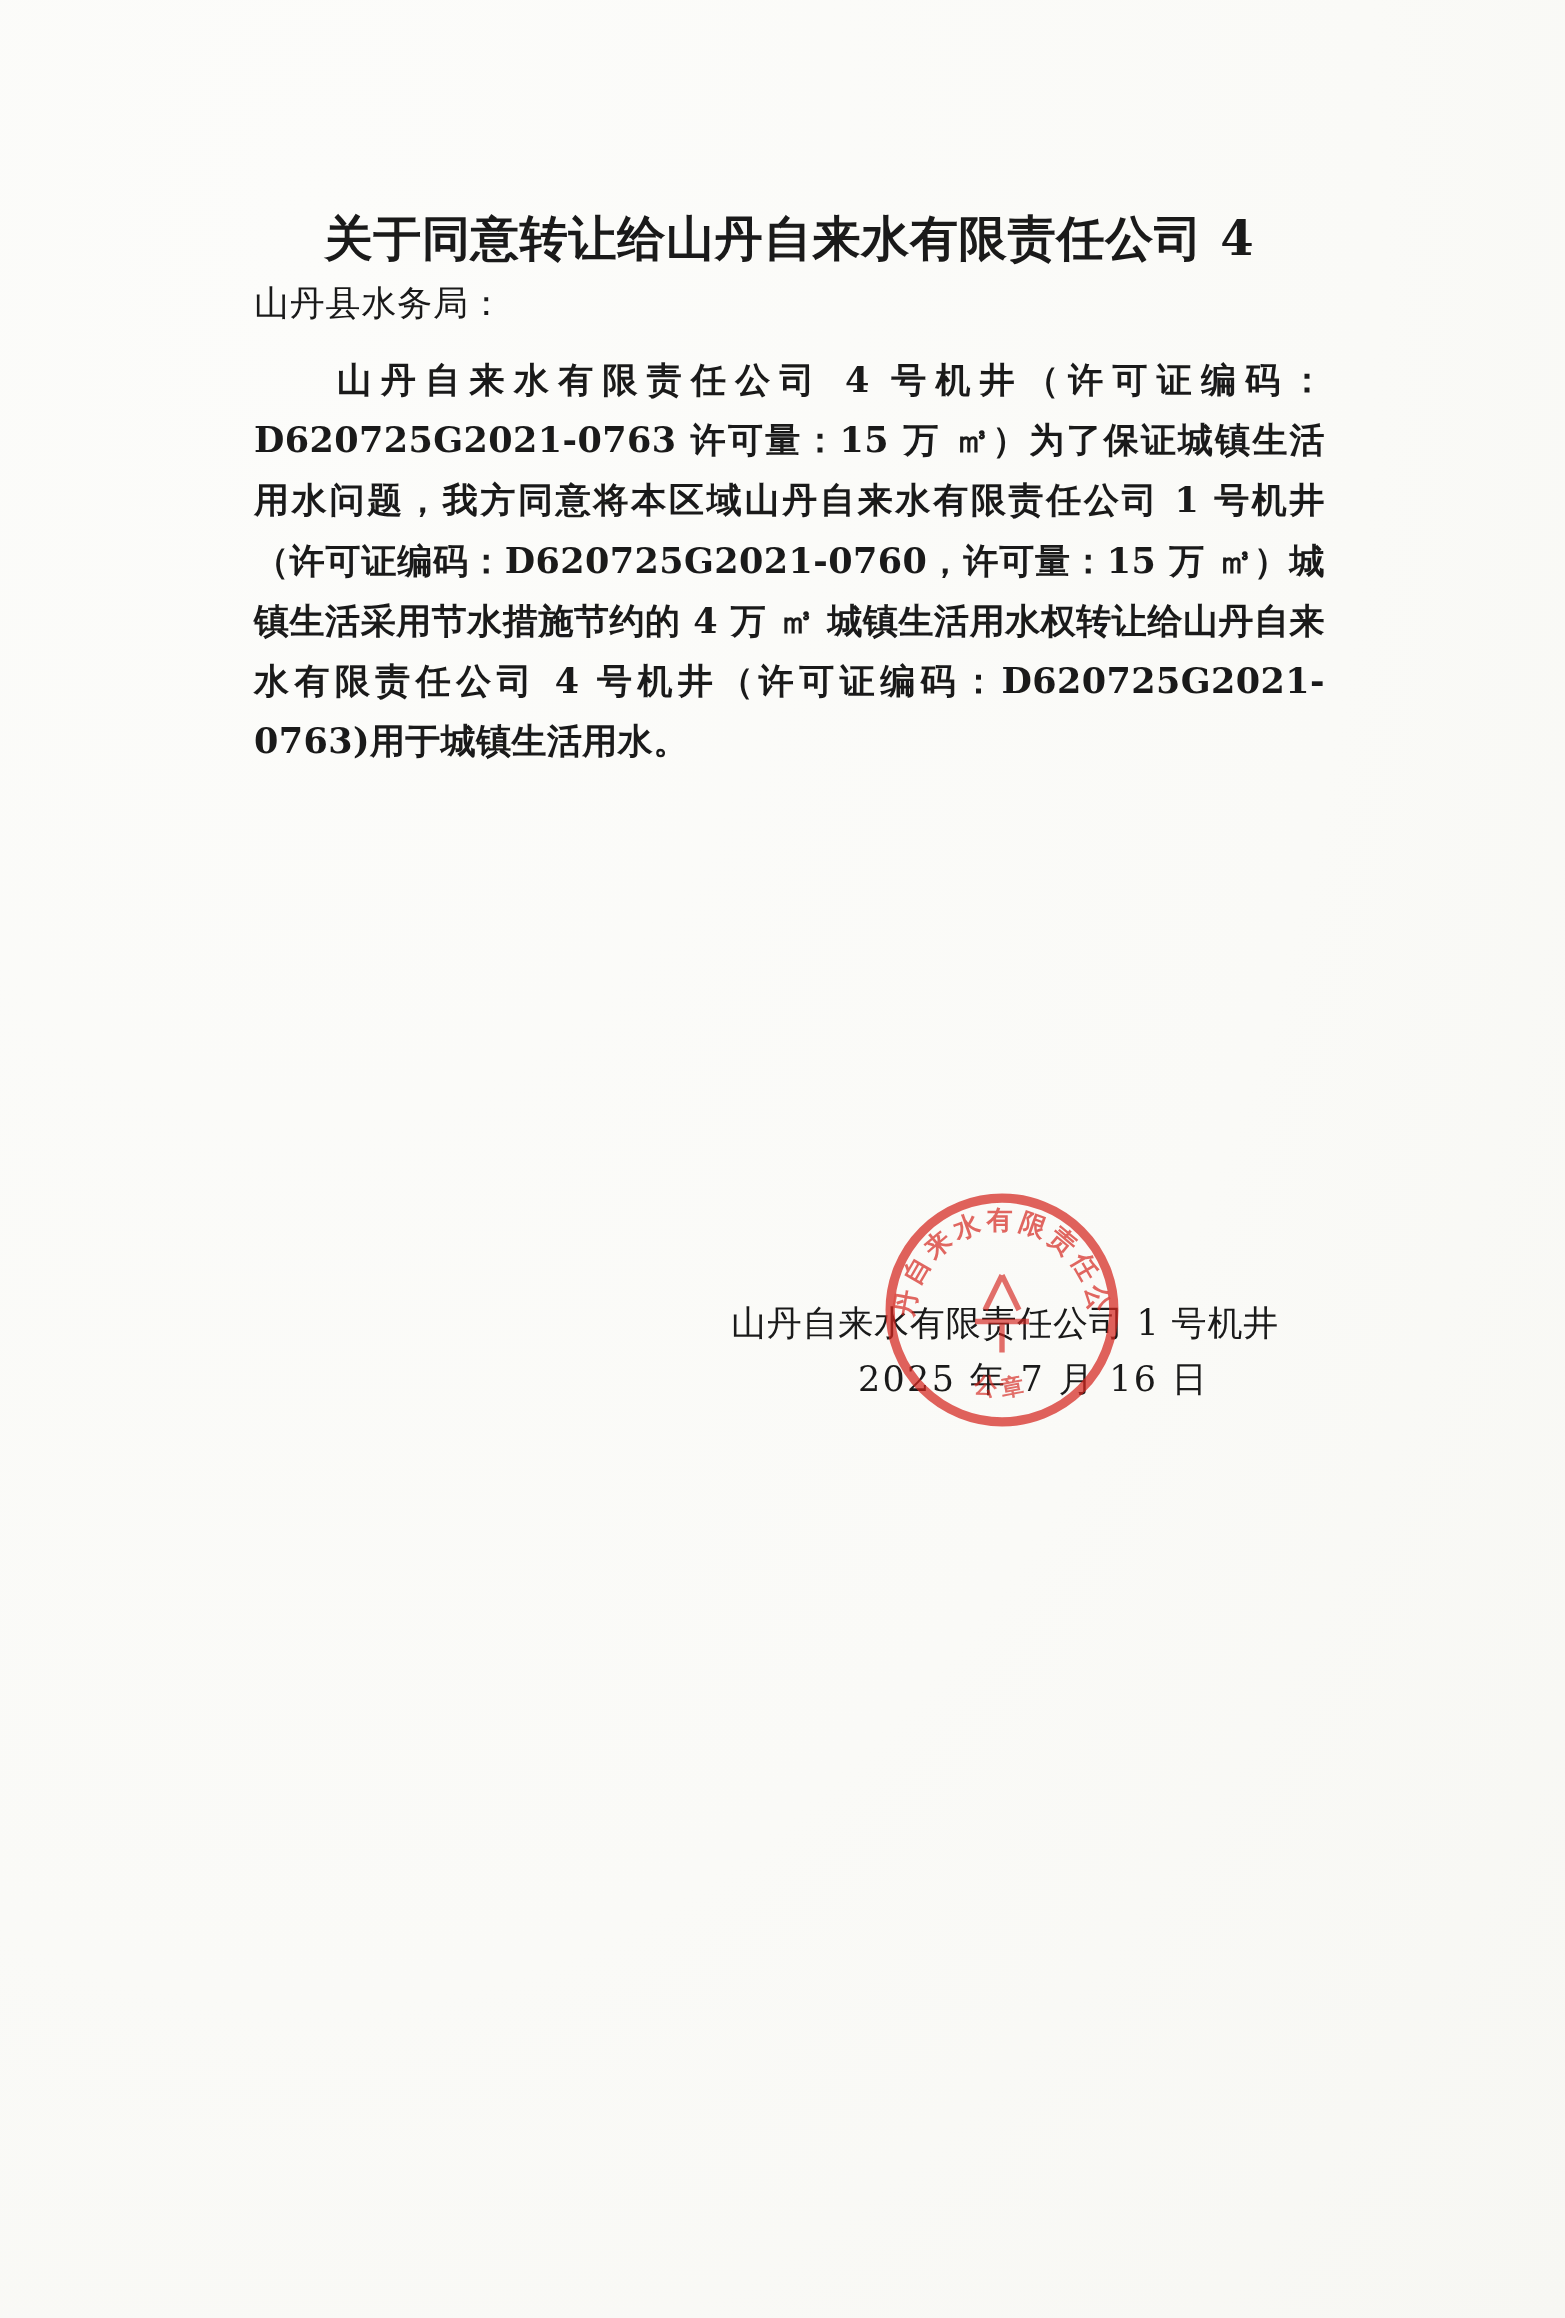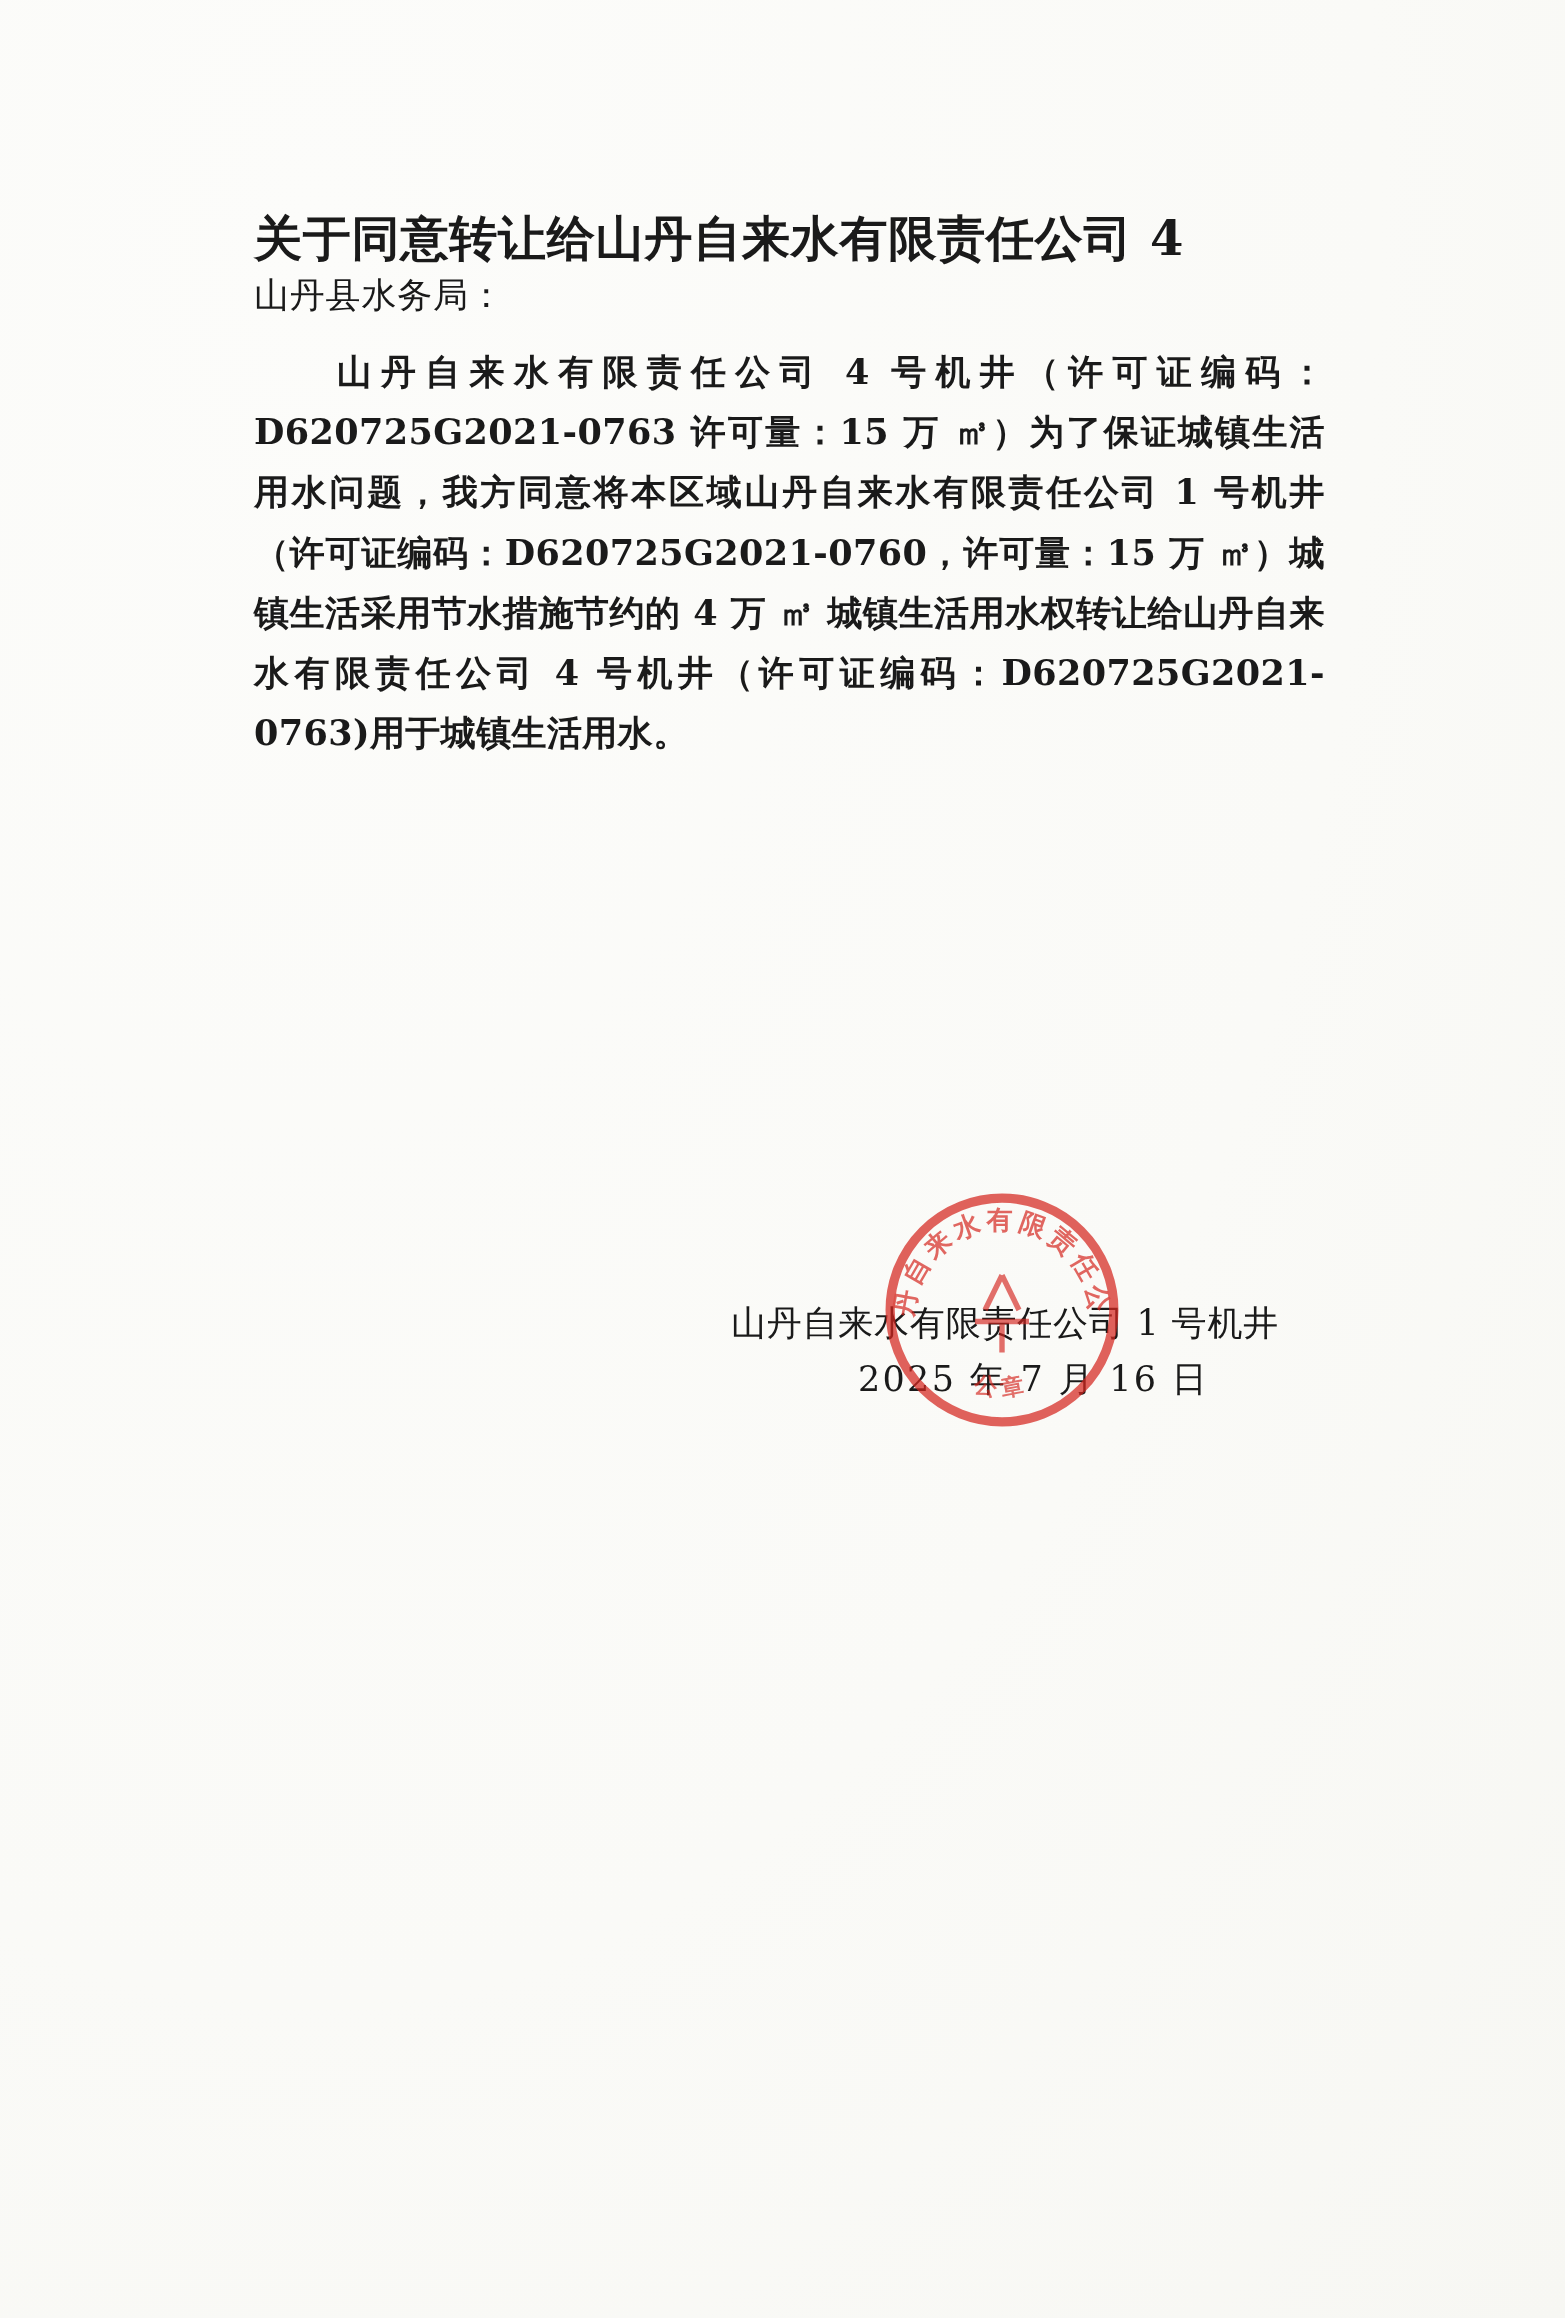--- a/index.html
+++ b/index.html
@@ -31,22 +31,23 @@
   .content {
     position: absolute;
     left: 254px;
     top: 208px;
     width: 1071px;
   }
   .doc-title {
     font-size: 48px;
     font-weight: 700;
     line-height: 1.28;
+    text-align: center;
     letter-spacing: 0.8px;
-    margin: 0 0 0 0;
+    margin: 0 0 8px 0;
     font-family: "DejaVu Serif", "Liberation Serif", serif;
   }
   .doc-title .line2 {
     display: block;
   }
   .recipient {
     font-size: 35px;
     line-height: 1.5;
     letter-spacing: 0.8px;
   }

